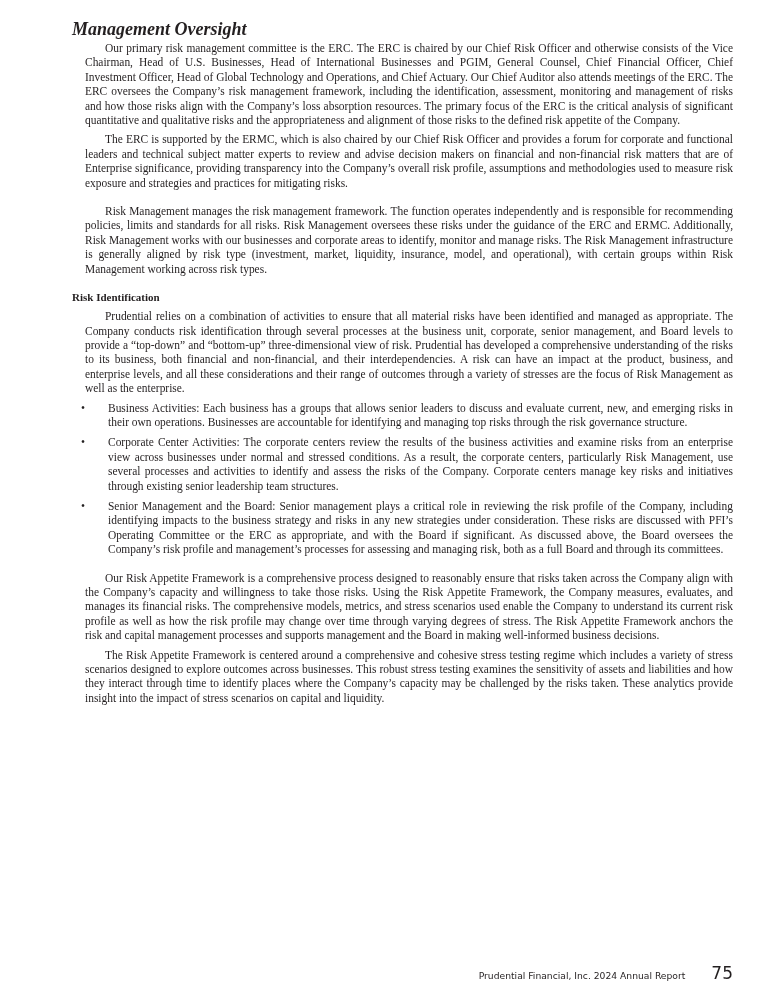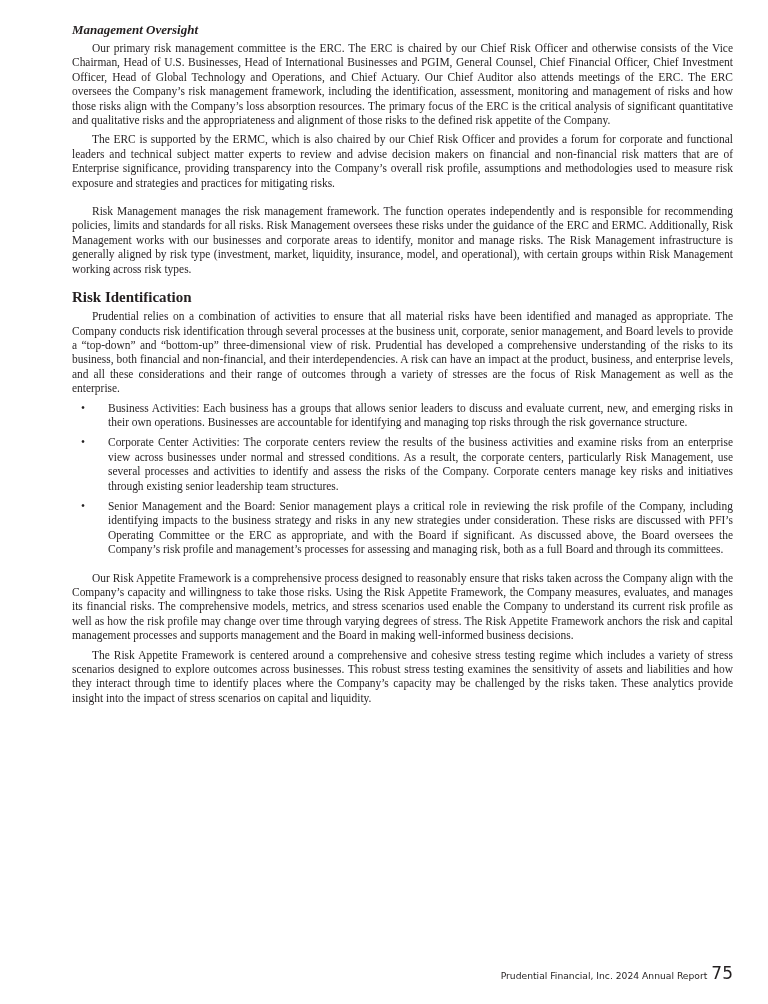--- a/index.html
+++ b/index.html
@@ -6,41 +6,41 @@
   body {
     width: 768px; height: 1004px; position: relative; overflow: hidden;
     font-family: "Liberation Serif", "DejaVu Serif", serif;
     color: #231f20;
   }
   .page {
     position: absolute; left: 72px; top: 22px; width: 661px;
     font-size: 11.45px; line-height: 14.4px;
   }
   .h-italic {
-    font-style: italic; font-weight: bold; font-size: 13px;
+    font-style: italic; font-weight: bold; font-size: 18px;
     margin: 0 0 4px 0; line-height: 15px;
   }
   .h-bold {
-    font-weight: bold; font-size: 15px; margin: 0 0 4px 0; line-height: 15px;
+    font-weight: bold; font-size: 11px; margin: 0 0 4px 0; line-height: 15px;
   }
   p.body {
-    margin: 0 0 5px 0; text-indent: 20px; text-align: justify;
+    margin: 0 0 5px 13px; text-indent: 20px; text-align: justify;
   }
   .section { margin-bottom: 14px; }
   ul.bullets { list-style: none; margin: 4px 0 0 0; padding: 0; }
   ul.bullets li {
     position: relative; padding-left: 36px; margin-bottom: 6px; text-align: justify;
   }
   ul.bullets li .bullet {
     position: absolute; left: 9px; top: 0;
   }
   .footer {
     position: absolute; right: 35px; top: 963px;
     font-family: "DejaVu Sans", "Liberation Sans", sans-serif;
-    display: flex; align-items: baseline; gap: 4px; color: #231f20;
+    display: flex; align-items: baseline; gap: 26px; color: #231f20;
   }
   .footer .report { font-size: 9.2px; }
   .footer .pagenum { font-size: 17px; }
 </style>
 </head>
 <body>
 
 <div class="page">
 
   <div class="section">

